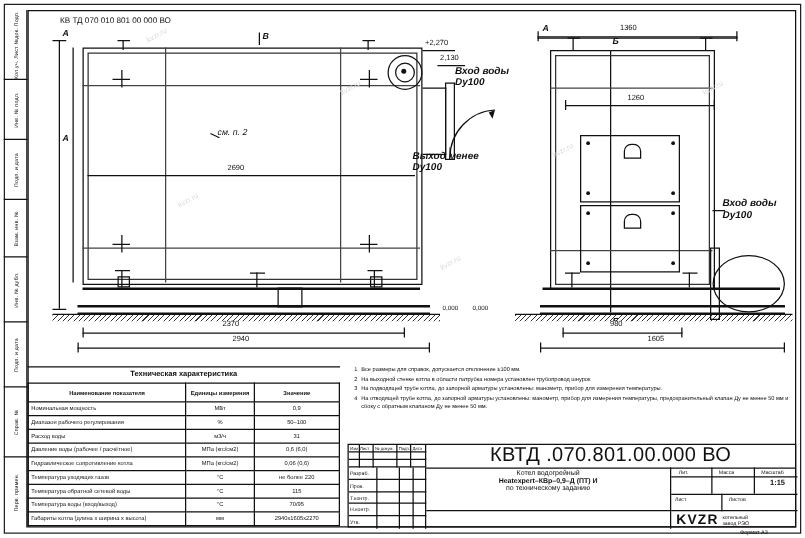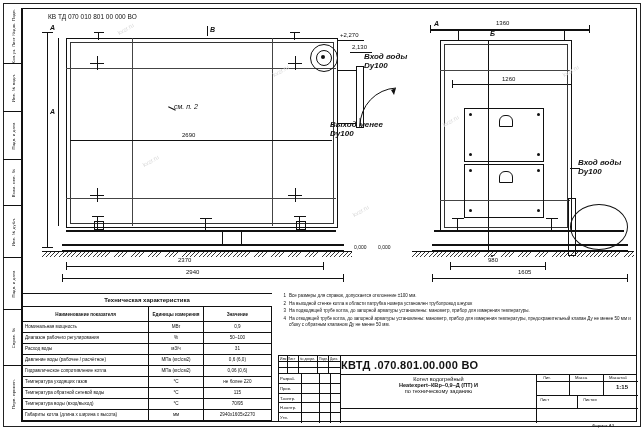--- a/index.html
+++ b/index.html
@@ -28,21 +28,21 @@
   .spec .c{text-align:center;}
   .spec .hdr{text-align:center;font-size:4.6px;line-height:5px;height:14px;}
   .spec-title{font-size:6px;font-weight:bold;text-align:center;height:12px;line-height:12px;}
   
   .notes{left:280px;top:293px;width:352px;font-size:4.5px;line-height:6.2px;}
   .note{display:flex;gap:3px;margin-bottom:1.5px;}
   .note .n{width:6px;flex:none;text-align:right;}
   
   .tb{left:278px;top:355px;width:359px;height:67px;border:1.2px solid #111;box-sizing:border-box;}
   .tb-main{position:absolute;left:62px;top:0;right:0;height:18px;border-bottom:1.2px solid #111;}
-  .tb-code{font-size:11px;font-weight:bold;line-height:18px;letter-spacing:.3px;}
+  .tb-code{font-size:16px;font-weight:normal;text-align:center;line-height:18px;letter-spacing:.3px;}
   .tb-name{font-size:5.6px;}
   .kvzr{font-size:11px;font-weight:bold;letter-spacing:1px;}
 </style>
 </head>
 <body>
 
 <div id="sheet">
 
   <div class="abs frame-outer"></div>
   <div class="abs frame-inner"></div>
@@ -418,18 +418,25 @@
       </div>
       <div class="abs" style="left:32px;top:0;width:0.8px;height:21px;background:#111"></div>
       <div class="abs" style="left:66px;top:0;width:0.8px;height:21px;background:#111"></div>
       <div class="abs" style="left:0;top:21px;width:101px;height:0.8px;background:#111"></div>
       <div class="abs" style="left:70px;top:10px;width:30px;text-align:center;font-size:6px;font-weight:bold">1:15</div>
       <div class="abs" style="left:3px;top:23px;font-size:4.2px">Лист</div>
       <div class="abs" style="left:46px;top:23px;font-size:4.2px">Листов</div>
       <div class="abs" style="left:40px;top:21px;width:0.8px;height:14px;background:#111"></div>
     </div>
 
+    <div class="abs" style="left:258px;top:53px;width:101px;height:14px;box-sizing:border-box;display:flex;align-items:center;gap:3px;padding-left:4px">
+      <span class="kvzr">KVZR</span>
+      <span style="font-size:4.2px;line-height:5px;">
+        <span style="display:block">котельный</span>
+        <span style="display:block">завод РЭО</span>
+      </span>
+    </div>
     <div class="abs" style="left:62px;top:53px;width:196px;height:14px;border-right:1.2px solid #111;box-sizing:border-box"></div>
   </div>
 
   <div class="abs" style="left:592px;top:423px;font-size:4.4px">Формат  A3</div>
 
 </div>
 
 </body></html>

